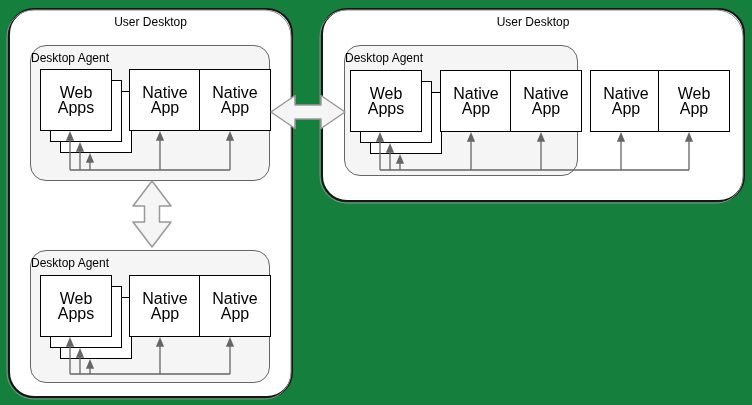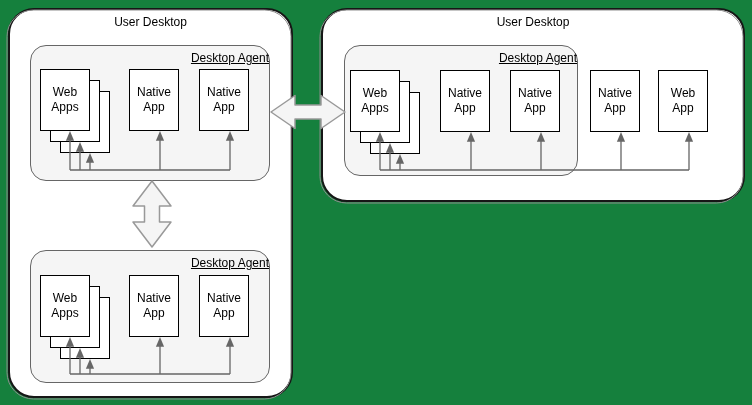--- a/index.html
+++ b/index.html
@@ -18,27 +18,27 @@
   }
   .desktop-title{
     position:absolute;top:5px;left:0;width:100%;text-align:center;
     font-size:12px;line-height:15px;color:#000;
   }
   .agent{
     position:absolute;background:#f5f5f5;border:1px solid #666;border-radius:16px;
     box-sizing:border-box;z-index:2;
   }
   .agent-title{
-    position:absolute;top:5px;left:0;width:100%;text-align:right;
-    font-size:12px;line-height:15px;color:#000;text-decoration:underline;
+    position:absolute;top:5px;left:0;width:100%;text-align:left;
+    font-size:12px;line-height:15px;color:#000;
   }
   .appbox{
-    position:absolute;width:50px;height:62px;background:#ffffff;border:1.5px solid #000;
+    position:absolute;width:72px;height:62px;background:#ffffff;border:1.5px solid #000;
     box-sizing:border-box;display:flex;align-items:center;justify-content:center;
-    text-align:center;font-size:12px;line-height:15px;white-space:pre-line;z-index:3;
+    text-align:center;font-size:16px;line-height:15px;white-space:pre-line;z-index:3;
   }
   .stack{position:absolute;width:84px;height:84px;z-index:3;}
   .stack .appbox{position:absolute;}
   .overlay{position:absolute;left:0;top:0;z-index:5;pointer-events:none;}
 </style>
 </head>
 <body>
 
 <div class="canvas">
 

